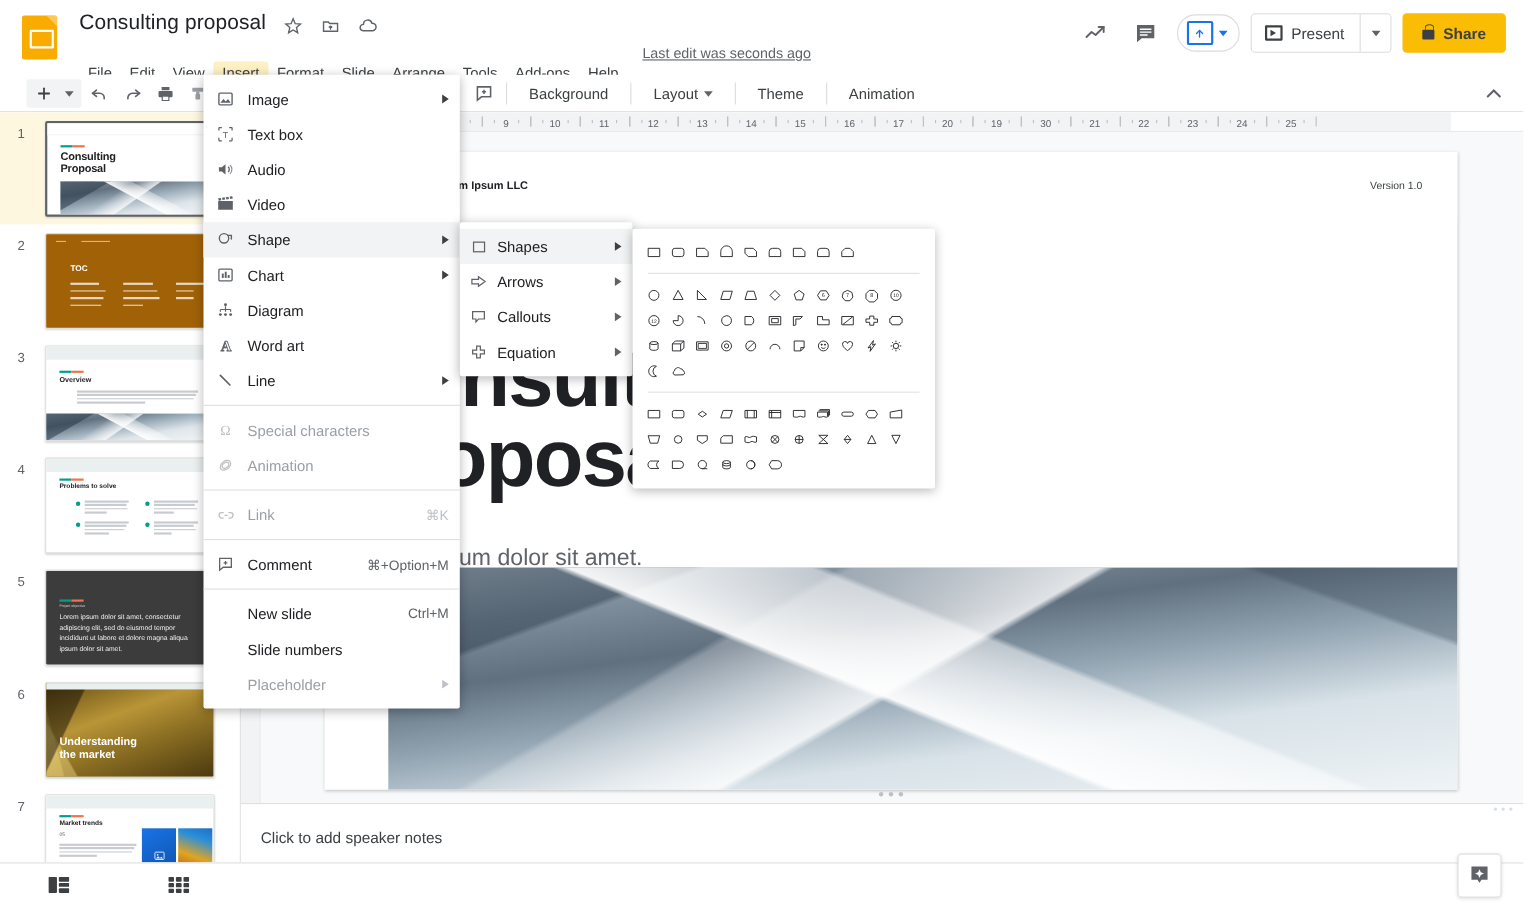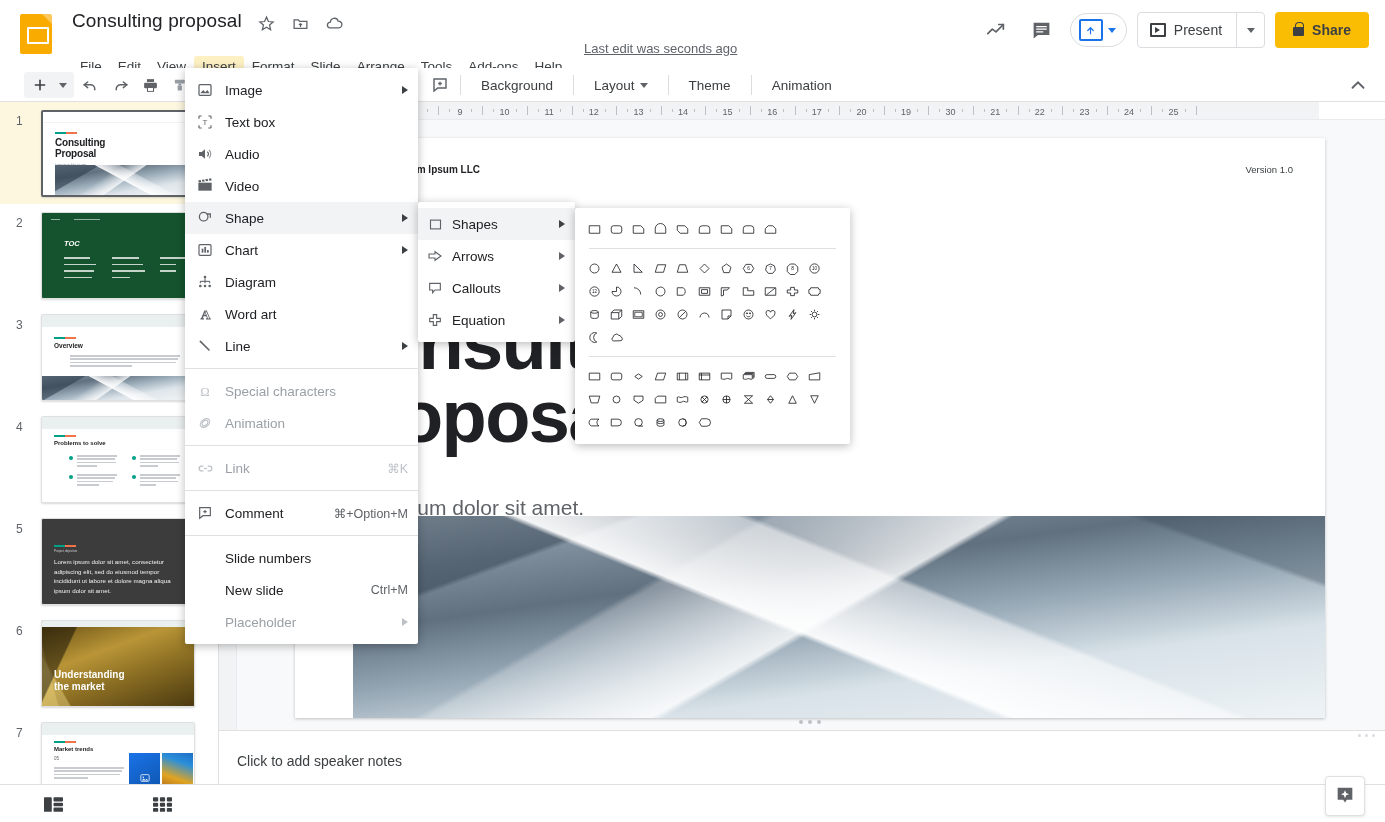--- a/index.html
+++ b/index.html
@@ -514,21 +514,21 @@
         <div class="t-dash" style="left:12px;top:20px;background:#00a086;"></div>
         <div class="t-dash" style="left:23px;top:20px;background:#f0734b;"></div>
         <div class="t-title" style="left:12px;top:25px;font-size:10px;letter-spacing:-.2px;">Consulting<br>Proposal</div>
         <div class="t-sub" style="left:12px;top:52px;">Lorem ipsum dolor sit amet.</div>
         <div class="mtn" style="left:12px;right:0;height:30px;"></div>
       </div>
     </div>
 
     <div class="thumbrow">
       <div class="thumbnum">2</div>
-      <div class="thumb" style="background:#14532d;font-style:italic;">
+      <div class="thumb" style="background:#a16207;">
         <div style="position:absolute;left:9px;top:6px;width:9px;height:1.2px;background:rgba(255,255,255,.55);"></div>
         <div style="position:absolute;left:32px;top:6px;width:26px;height:1.2px;background:rgba(255,255,255,.55);"></div>
         <div class="t-title" style="left:22px;top:27px;font-size:7.5px;color:#fff;">TOC</div>
         <div style="position:absolute;left:22px;top:44px;display:flex;gap:14px;">
           <div style="width:34px;">
             <i style="display:block;height:1.6px;background:rgba(255,255,255,.75);margin-bottom:5px;width:26px;"></i>
             <i style="display:block;height:1.6px;background:rgba(255,255,255,.75);margin-bottom:5px;width:32px;"></i>
             <i style="display:block;height:1.6px;background:rgba(255,255,255,.75);margin-bottom:5px;width:30px;"></i>
             <i style="display:block;height:1.6px;background:rgba(255,255,255,.75);width:28px;"></i>
           </div>
@@ -861,27 +861,27 @@
           </svg>
       </span>
       <span class="lbl">Comment</span>
       <span class="acc">⌘+Option+M</span>
     </div>
 
     <div class="msep"></div>
 
     <div class="mi">
       <span class="ic"></span>
-      <span class="lbl">Slide numbers</span>
+      <span class="lbl">New slide</span>
+      <span class="acc">Ctrl+M</span>
     </div>
 
     <div class="mi">
       <span class="ic"></span>
-      <span class="lbl">New slide</span>
-      <span class="acc">Ctrl+M</span>
+      <span class="lbl">Slide numbers</span>
     </div>
 
     <div class="mi dis">
       <span class="ic"></span>
       <span class="lbl">Placeholder</span>
       <span class="arw"></span>
     </div>
   </div>
 
   <div class="submenu">

